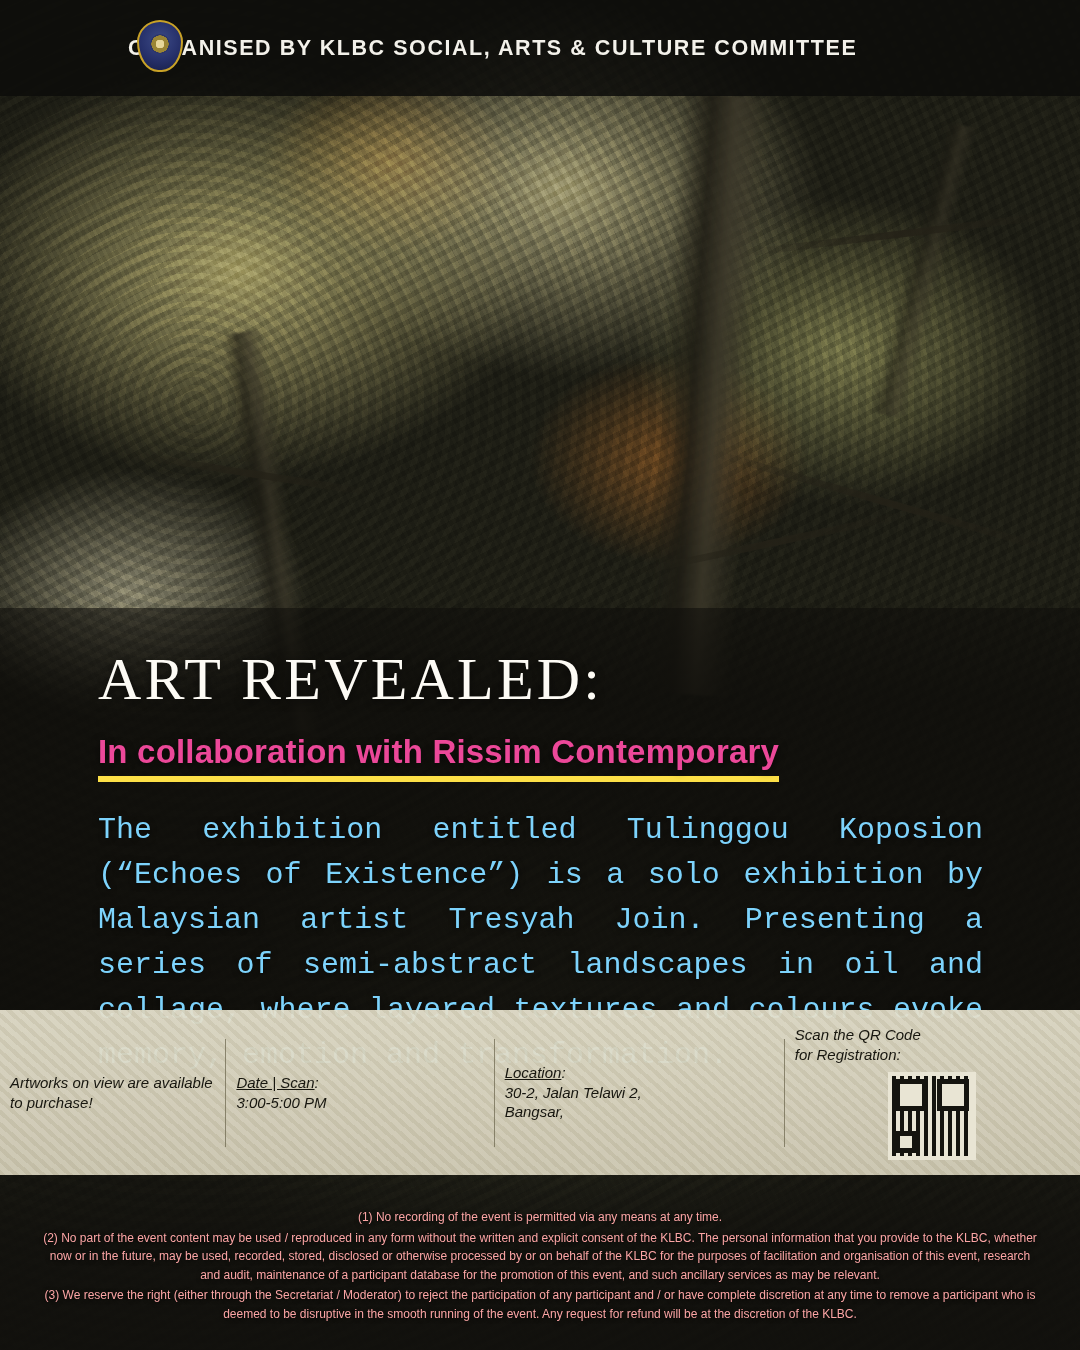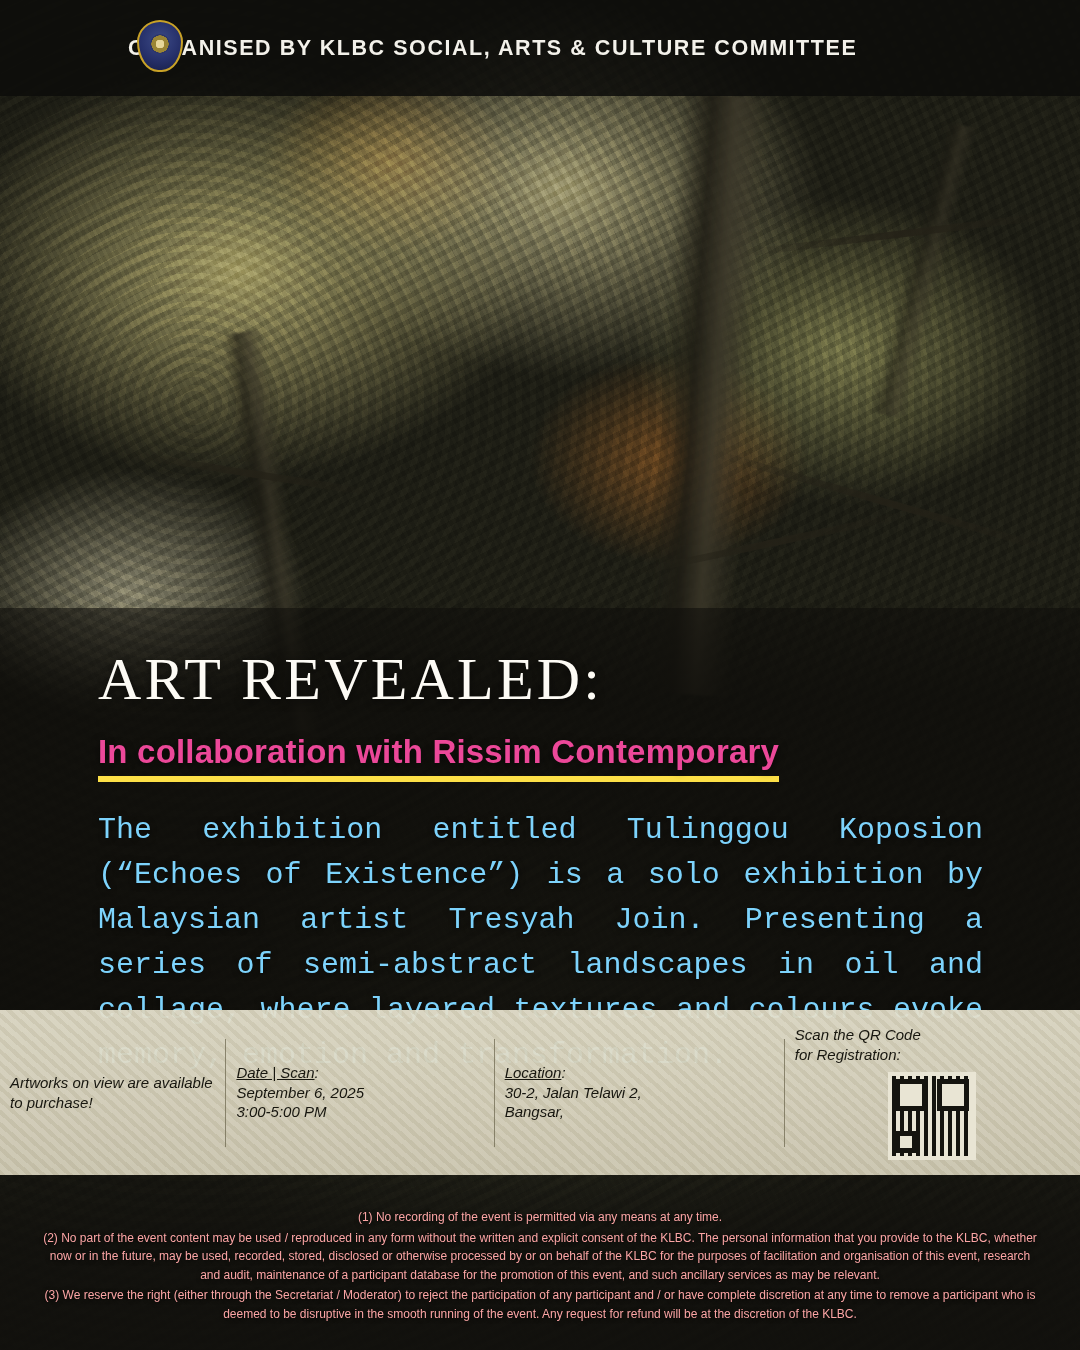--- a/index.html
+++ b/index.html
@@ -269,21 +269,20 @@
     <div class="title-line">ART REVEALED:</div>
     <div class="subtitle">In collaboration with Rissim Contemporary</div>
     <div class="blurb">The exhibition entitled Tulinggou Koposion (“Echoes of Existence”) is a solo exhibition by Malaysian artist Tresyah Join. Presenting a series of semi-abstract landscapes in oil and collage, where layered textures and colours evoke memory, emotion and transformation.</div>
   </div>
 
   <div class="infostrip">
     <div class="col c1">Artworks on view are available to purchase!</div>
     <div class="divider"></div>
     <div class="col c2">
       <div><span class="lbl-underline">Date | Scan</span><span>:</span></div>
-      <div>September 6, 2025</div>
       <div>3:00-5:00 PM</div>
     </div>
     <div class="divider"></div>
     <div class="col c3">
       <div><span class="lbl-underline">Location</span><span>:</span></div>
       <div>30-2, Jalan Telawi 2,</div>
       <div>Bangsar,</div>
     </div>
     <div class="divider"></div>
     <div class="col c4">

